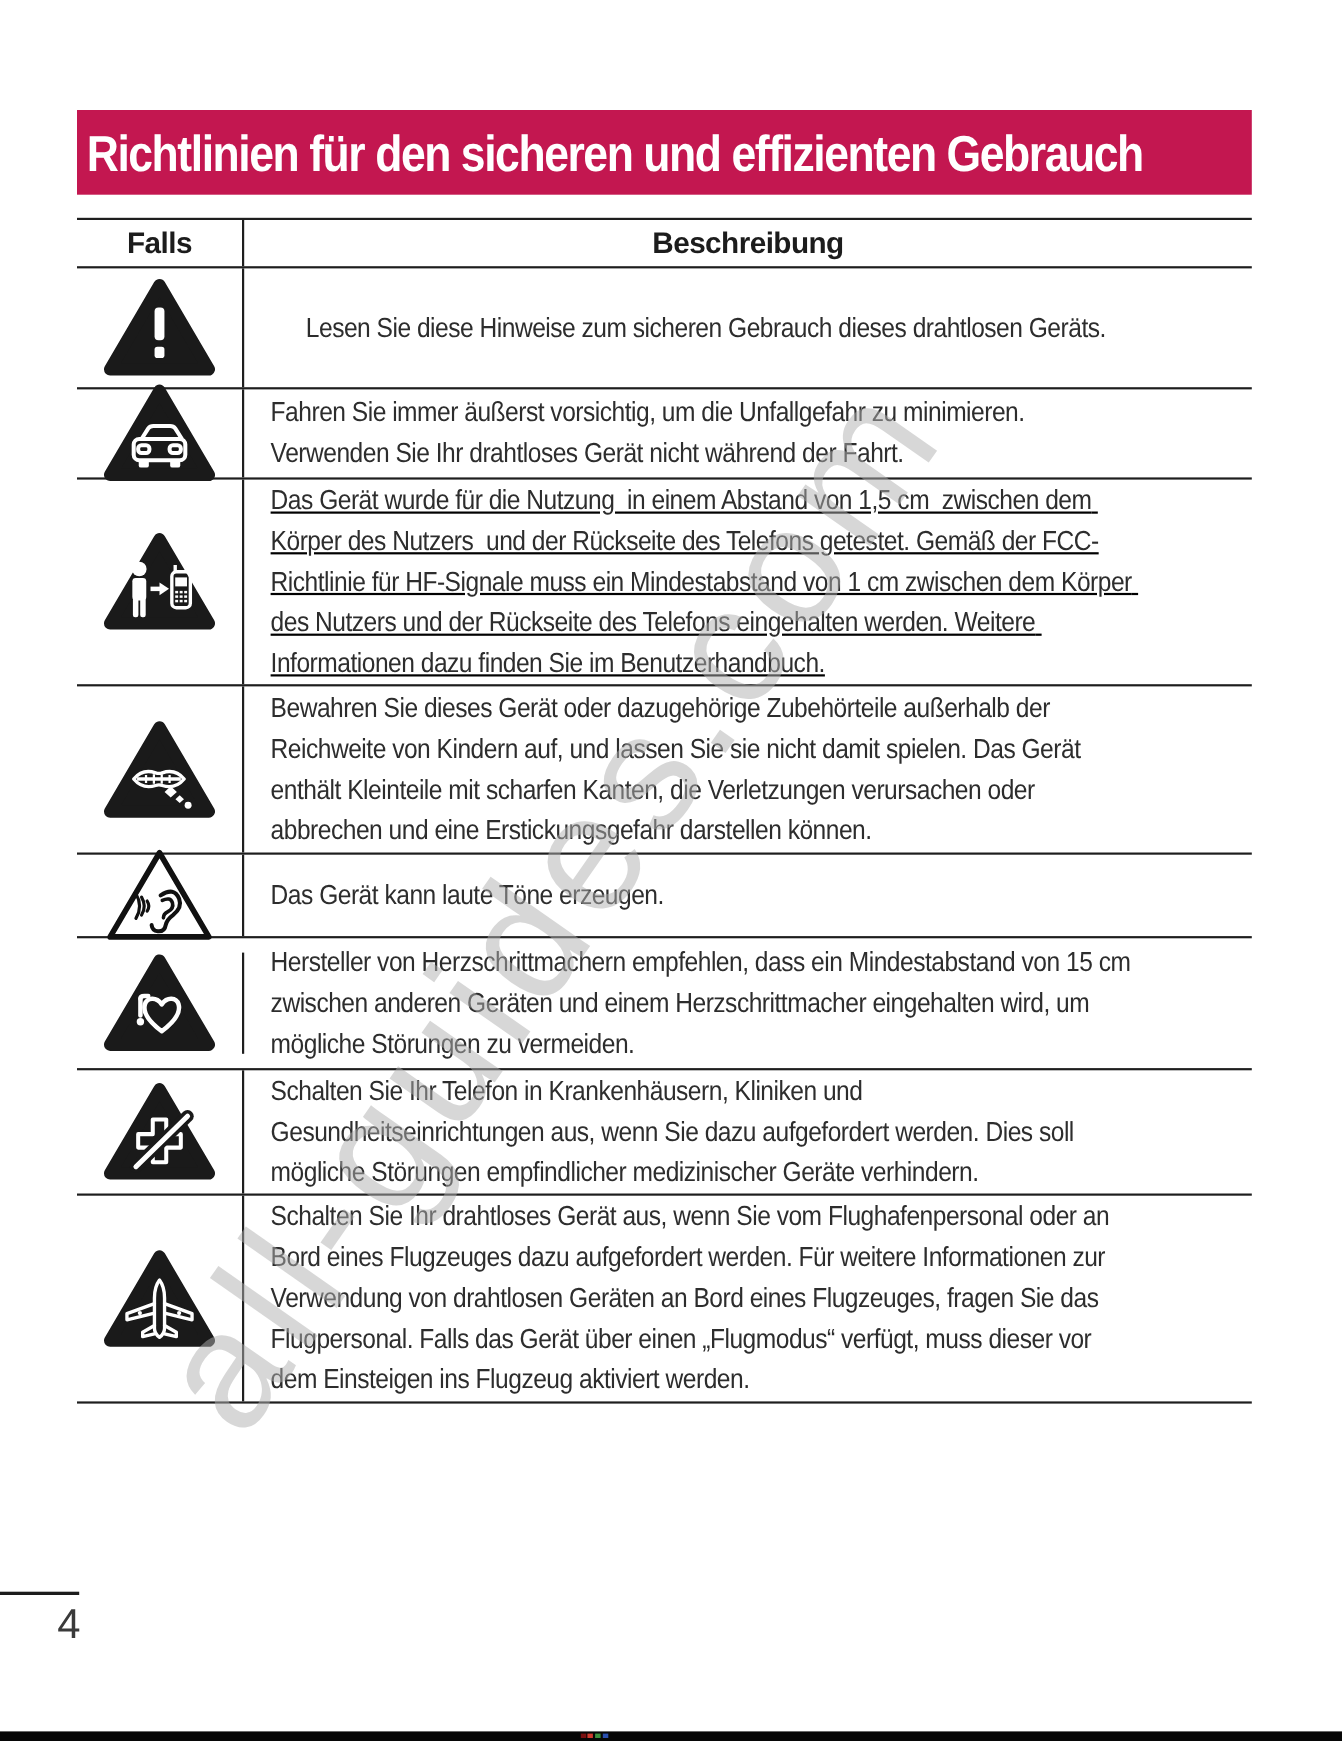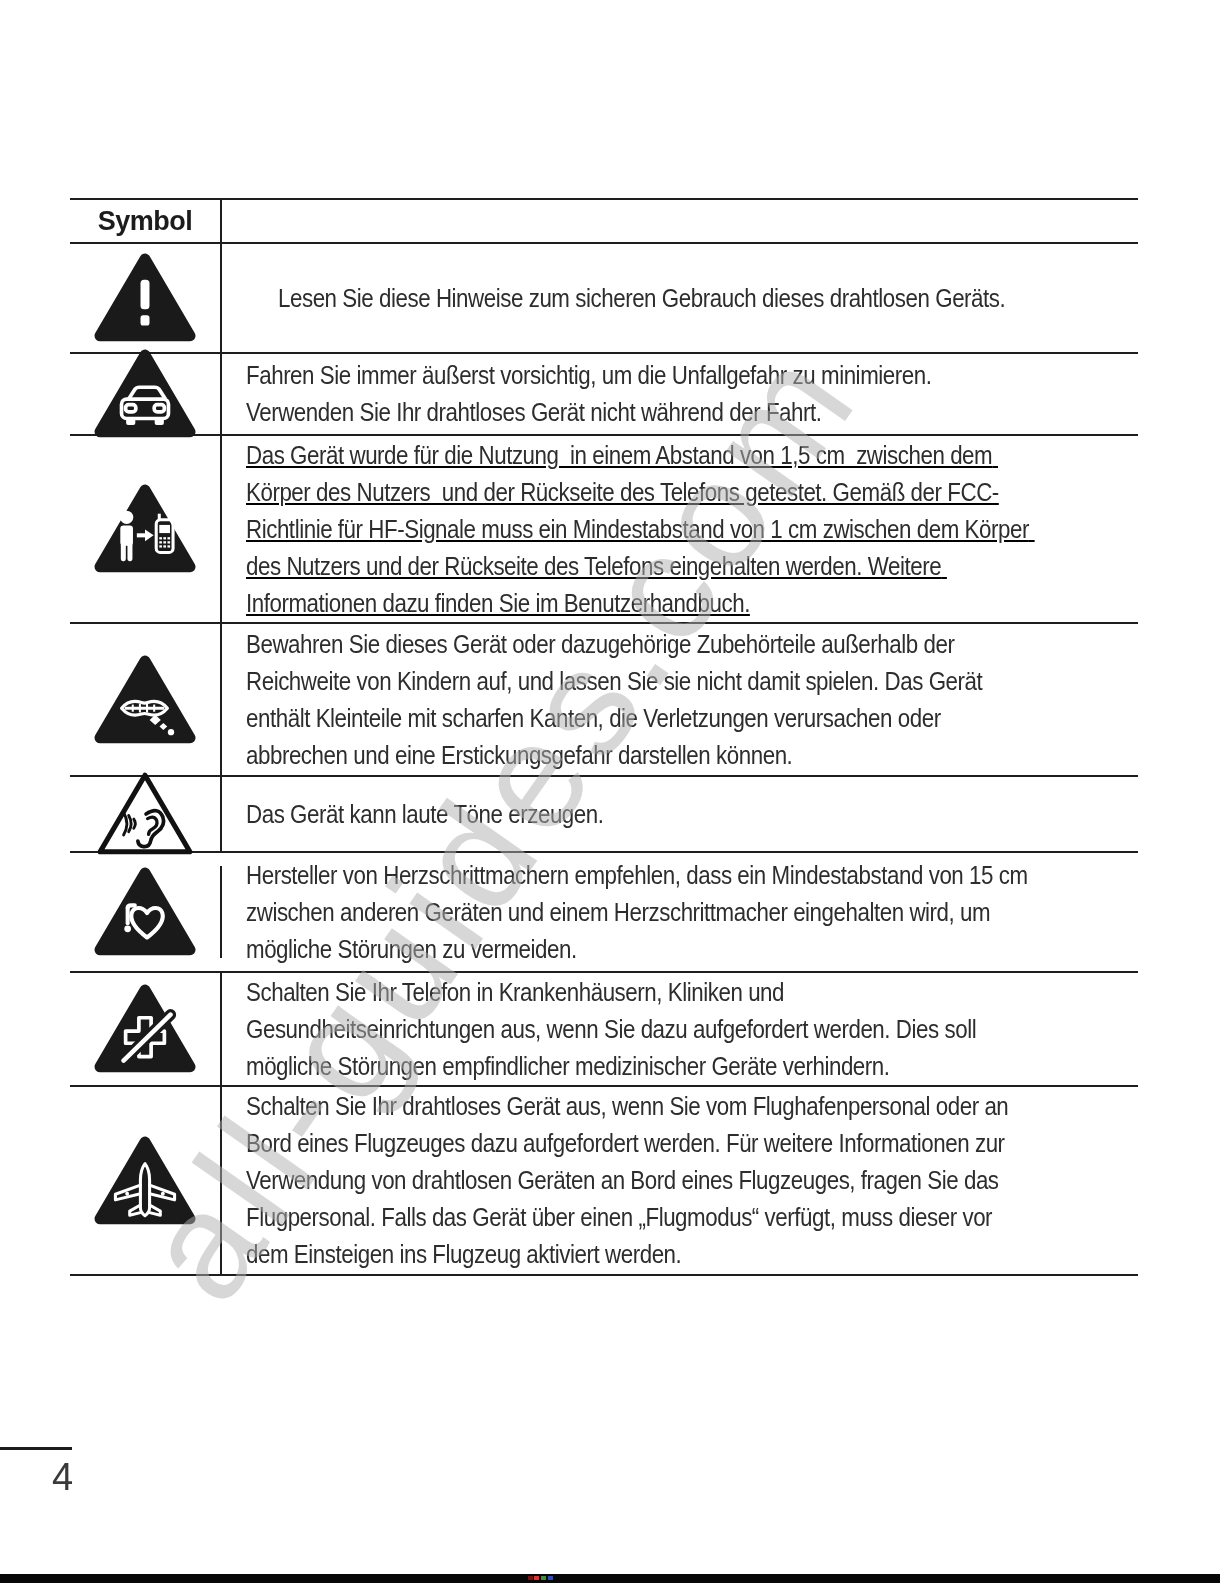--- a/index.html
+++ b/index.html
@@ -46,25 +46,29 @@
   .speck.r1 { left:528px; background:#7a1010; }
   .speck.r2 { left:534px; background:#d23a2e; }
   .speck.g  { left:541px; background:#3d8f3d; }
   .speck.b  { left:548px; background:#2a4fae; }
 </style>
 </head>
 <body>
 
 <div class="page">
 
+  <div class="title-bar">
+    <span class="title-text">Richtlinien für den sicheren und effizienten Gebrauch</span>
+  </div>
 
   <div class="tbl">
 
     <div class="row head">
-      <div class="sym th">Symbol</div>
+      <div class="sym th">Falls</div>
+      <div class="desc th thd">Beschreibung</div>
     </div>
 
     <div class="row rh1">
       <div class="sym">
         <svg class="sign" width="102" height="92" viewBox="0 0 100 90">
           <path d="M50 7 L94 82 L6 82 Z" fill="#1a1a1a" stroke="#1a1a1a" stroke-width="11" stroke-linejoin="round"></path>
           <rect x="45.6" y="27" width="8.8" height="29" rx="3.5" fill="#fff"></rect>
           <rect x="45.6" y="62" width="8.8" height="10" rx="2.5" fill="#fff"></rect>
         </svg>
       </div>

